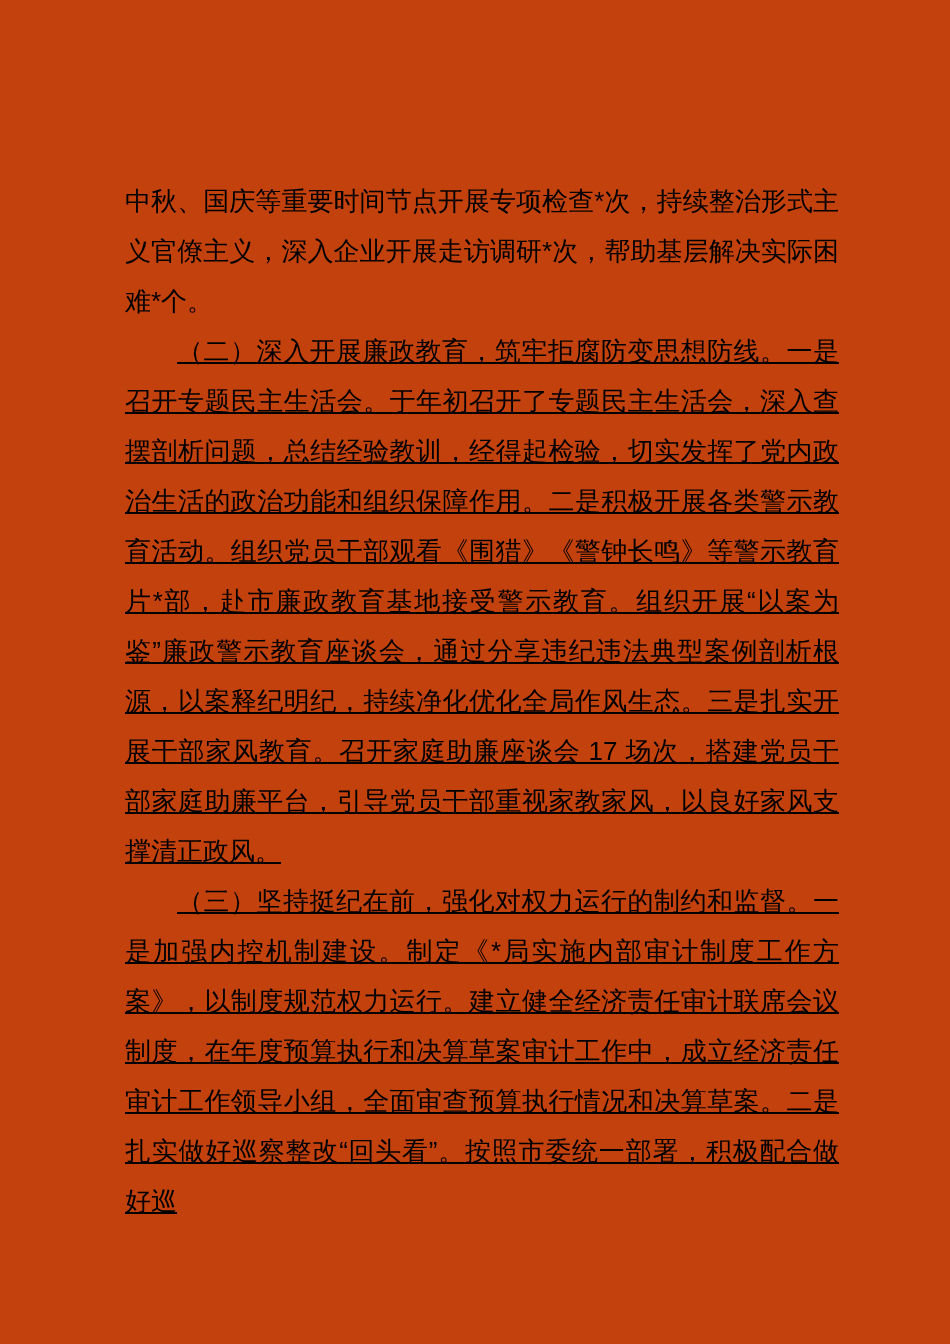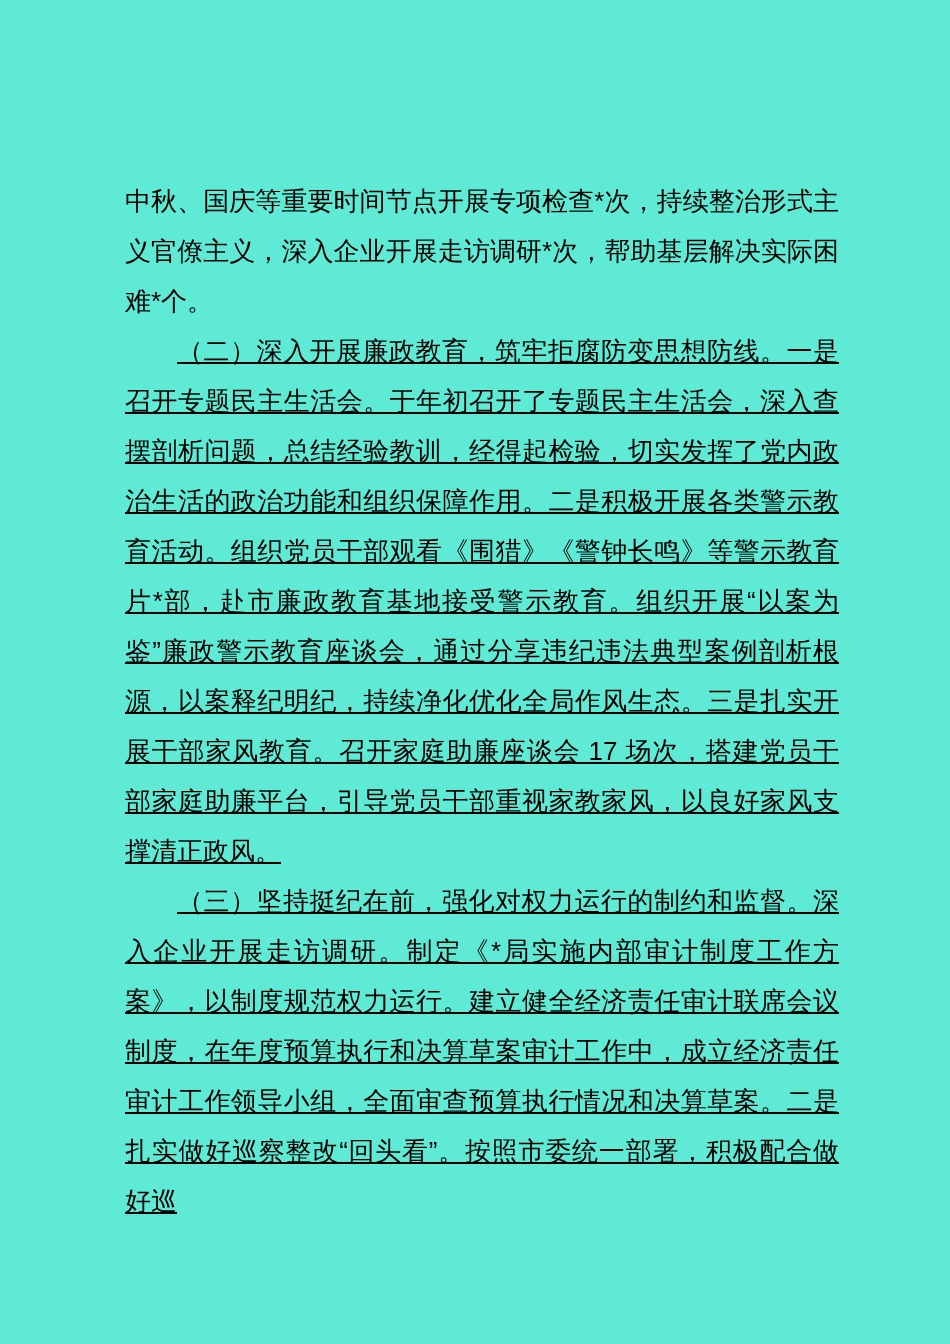--- a/index.html
+++ b/index.html
@@ -13,21 +13,21 @@
     position: relative;
     overflow: hidden;
     font-family: "Liberation Sans", sans-serif;
   }
   .page {
     position: absolute;
     left: 0;
     top: 0;
     width: 950px;
     height: 1344px;
-    background: #5eead4;
+    background: #c2410c;
   }
   .doc-body {
     position: absolute;
     left: 125px;
     top: 176px;
     width: 714px;
     color: #000000;
     font-size: 26px;
     line-height: 50px;
     font-weight: 400;
@@ -44,15 +44,15 @@
     text-decoration: underline;
   }
 </style>
 </head>
 <body style="background: rgb(255, 255, 255);">
 
 <div class="page">
   <div class="doc-body" style="color: rgb(0, 0, 0);">
       <p class="para">中秋、国庆等重要时间节点开展专项检查*次，持续整治形式主义官僚主义，深入企业开展走访调研*次，帮助基层解决实际困难*个。</p>
       <p class="para indent">（二）深入开展廉政教育，筑牢拒腐防变思想防线。一是召开专题民主生活会。于年初召开了专题民主生活会，深入查摆剖析问题，总结经验教训，经得起检验，切实发挥了党内政治生活的政治功能和组织保障作用。二是积极开展各类警示教育活动。组织党员干部观看《围猎》《警钟长鸣》等警示教育片*部，赴市廉政教育基地接受警示教育。组织开展“以案为鉴”廉政警示教育座谈会，通过分享违纪违法典型案例剖析根源，以案释纪明纪，持续净化优化全局作风生态。三是扎实开展干部家风教育。召开家庭助廉座谈会 17 场次，搭建党员干部家庭助廉平台，引导党员干部重视家教家风，以良好家风支撑清正政风。</p>
-      <p class="para indent">（三）坚持挺纪在前，强化对权力运行的制约和监督。深入企业开展走访调研。制定《*局实施内部审计制度工作方案》，以制度规范权力运行。建立健全经济责任审计联席会议制度，在年度预算执行和决算草案审计工作中，成立经济责任审计工作领导小组，全面审查预算执行情况和决算草案。二是扎实做好巡察整改“回头看”。按照市委统一部署，积极配合做好巡</p>
+      <p class="para indent">（三）坚持挺纪在前，强化对权力运行的制约和监督。一是加强内控机制建设。制定《*局实施内部审计制度工作方案》，以制度规范权力运行。建立健全经济责任审计联席会议制度，在年度预算执行和决算草案审计工作中，成立经济责任审计工作领导小组，全面审查预算执行情况和决算草案。二是扎实做好巡察整改“回头看”。按照市委统一部署，积极配合做好巡</p>
     </div>
 </div>
 
 </body></html>

